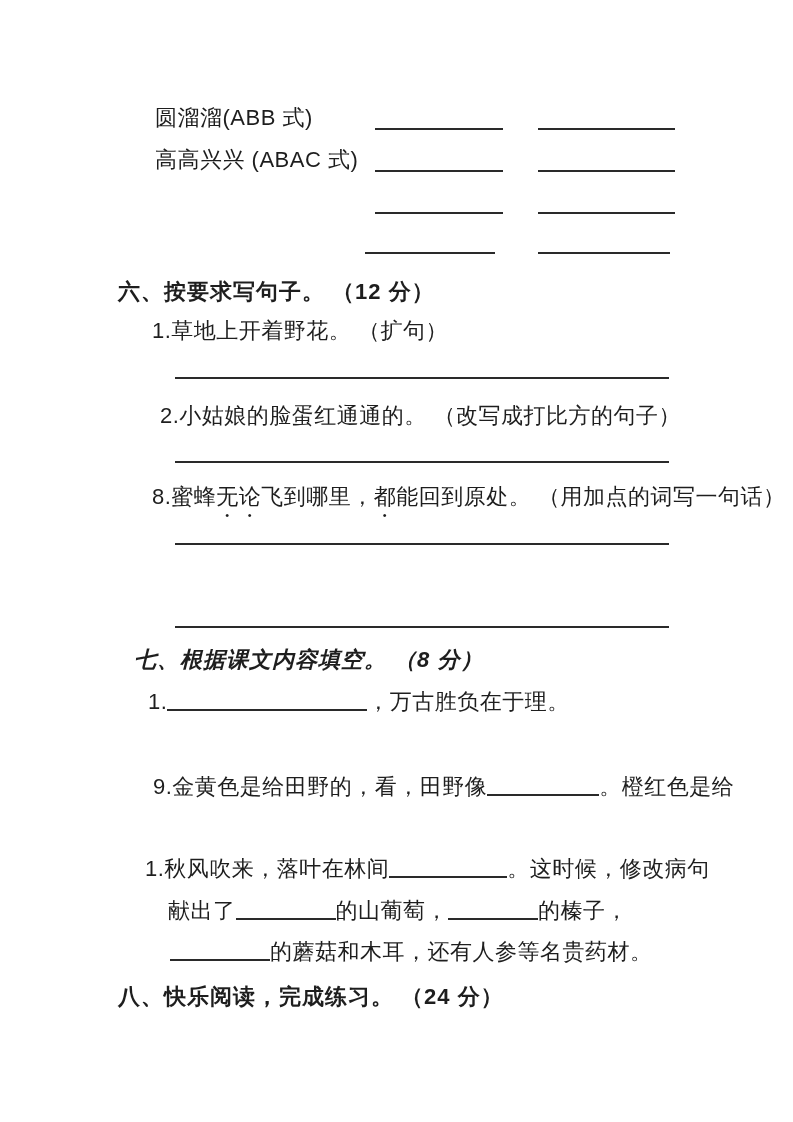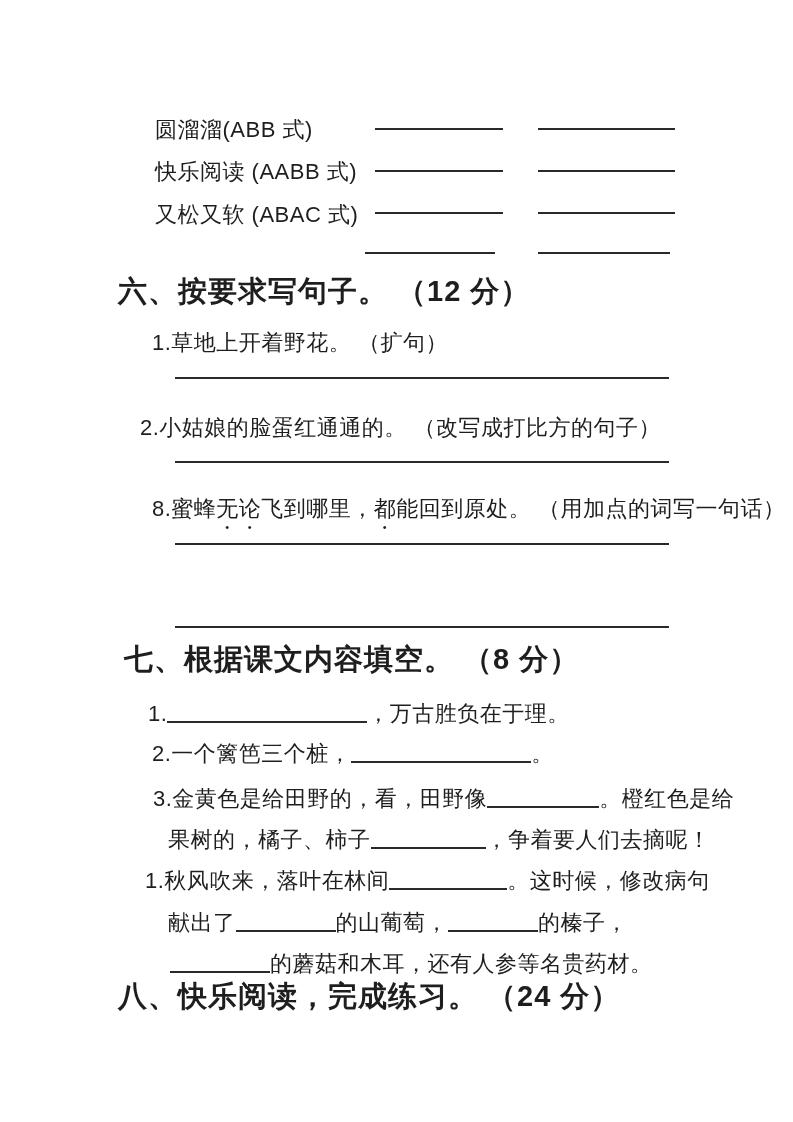--- a/index.html
+++ b/index.html
@@ -3,22 +3,22 @@
 <meta charset="utf-8">
 <style>
   html,body{margin:0;padding:0;}
   body{
     width:793px;height:1122px;background:#ffffff;
     font-family:"Liberation Sans","DejaVu Sans",sans-serif;
     color:#1e1e1e;
   }
   .page{position:relative;width:793px;height:1122px;background:#ffffff;overflow:hidden;}
   .abs{position:absolute;}
-  .q{font-size:22px;line-height:28px;white-space:nowrap;letter-spacing:0.5px;margin-top:12px;}
-  .heading{font-size:29px;line-height:29px;font-weight:700;white-space:nowrap;letter-spacing:1px;}
+  .q{font-size:22px;line-height:28px;white-space:nowrap;letter-spacing:0.5px;}
+  .heading{font-size:22px;line-height:29px;font-weight:700;white-space:nowrap;letter-spacing:1px;}
   
   .blank{position:absolute;height:0;border-bottom:2px solid #2a2a2a;}
   
   .iblank{display:inline-block;border-bottom:2px solid #2a2a2a;height:16px;vertical-align:-2px;}
   
   .emph{
     -webkit-text-emphasis:filled dot #1e1e1e;
     -webkit-text-emphasis-position:under right;
     text-emphasis:filled dot #1e1e1e;
     text-emphasis-position:under right;
@@ -26,46 +26,45 @@
   
   .wp1{left:155px;top:104px;} .wp2{left:155px;top:146px;}
   .wp3{left:155px;top:189px;} .wp4{left:155px;top:232px;}
   .wb1a{top:128px;left:375px;width:128px;} .wb1b{top:128px;left:538px;width:137px;}
   .wb2a{top:170px;left:375px;width:128px;} .wb2b{top:170px;left:538px;width:137px;}
   .wb3a{top:212px;left:375px;width:128px;} .wb3b{top:212px;left:538px;width:137px;}
   .wb4a{top:252px;left:365px;width:130px;} .wb4b{top:252px;left:538px;width:132px;}
   
   .h6{left:118px;top:277px;}
   .s6i1{left:152px;top:317px;} .al1{top:377px;left:175px;width:494px;}
-  .s6i2{left:140px;top:402px;} .al2{top:461px;left:175px;width:494px;}
+  .s6i2{left:160px;top:402px;} .al2{top:461px;left:175px;width:494px;}
   .s6i3{left:152px;top:483px;} .al3{top:543px;left:175px;width:494px;}
   .s6i4{left:152px;top:566px;} .al4{top:626px;left:175px;width:494px;}
   
-  .h7{left:124px;top:645px;}
+  .h7{left:134px;top:645px;font-style:italic;}
   .s7i1{left:148px;top:688px;}
   .s7i2{left:152px;top:728px;}
   .s7i3a{left:153px;top:773px;}
   .s7i3b{left:168px;top:814px;}
   .s7i4a{left:145px;top:855px;}
   .s7i4b{left:168px;top:897px;}
   .s7i4c{left:170px;top:938px;}
   
   .h8{left:118px;top:982px;}
   
   .w200{width:200px}.w180{width:180px}.w112{width:112px}.w115{width:115px}
   .w118{width:118px}.w100{width:100px}.w90{width:90px}
 </style>
 </head>
 <body>
 
 <div class="page">
 
   <div class="abs q wp1">圆溜溜(ABB 式)</div>
-  <div class="abs q wp2">快乐阅读 (AABB 式)</div>
-  <div class="abs q wp3">又松又软 (ABAC 式)</div>
+  <div class="abs q wp2">高高兴兴 (ABAC 式)</div>
   <div class="blank wb1a"></div>
   <div class="blank wb1b"></div>
   <div class="blank wb2a"></div>
   <div class="blank wb2b"></div>
   <div class="blank wb3a"></div>
   <div class="blank wb3b"></div>
   <div class="blank wb4a"></div>
   <div class="blank wb4b"></div>
 
   <div class="abs heading h6">六、按要求写句子。 （12 分）</div>
@@ -78,25 +77,23 @@
 
   <div class="abs q s6i3"><span>8.蜜蜂</span><span class="emph">无论</span><span>飞到哪里，</span><span class="emph">都</span><span>能回到原处。 （用加点的词写一句话）</span></div>
   <div class="blank al3"></div>
 
   <div class="blank al4"></div>
 
   <div class="abs heading h7">七、根据课文内容填空。 （8 分）</div>
 
   <div class="abs q s7i1"><span>1.</span><span class="iblank w200"></span><span>，万古胜负在于理。</span></div>
 
-  <div class="abs q s7i2"><span>2.一个篱笆三个桩，</span><span class="iblank w180"></span><span>。</span></div>
 
-  <div class="abs q s7i3a"><span>3.金黄色是给田野的，看，田野像</span><span class="iblank w112"></span><span>。橙红色是给</span></div>
+  <div class="abs q s7i3a"><span>9.金黄色是给田野的，看，田野像</span><span class="iblank w112"></span><span>。橙红色是给</span></div>
 
-  <div class="abs q s7i3b"><span>果树的，橘子、柿子</span><span class="iblank w115"></span><span>，争着要人们去摘呢！</span></div>
 
   <div class="abs q s7i4a"><span>1.秋风吹来，落叶在林间</span><span class="iblank w118"></span><span>。这时候，修改病句</span></div>
 
   <div class="abs q s7i4c"><span class="iblank w100"></span><span>的蘑菇和木耳，还有人参等名贵药材。</span></div>
 
   <div class="abs q s7i4b"><span>献出了</span><span class="iblank w100"></span><span>的山葡萄，</span><span class="iblank w90"></span><span>的榛子，</span></div>
 
   <div class="abs heading h8">八、快乐阅读，完成练习。 （24 分）</div>
 
 </div>

